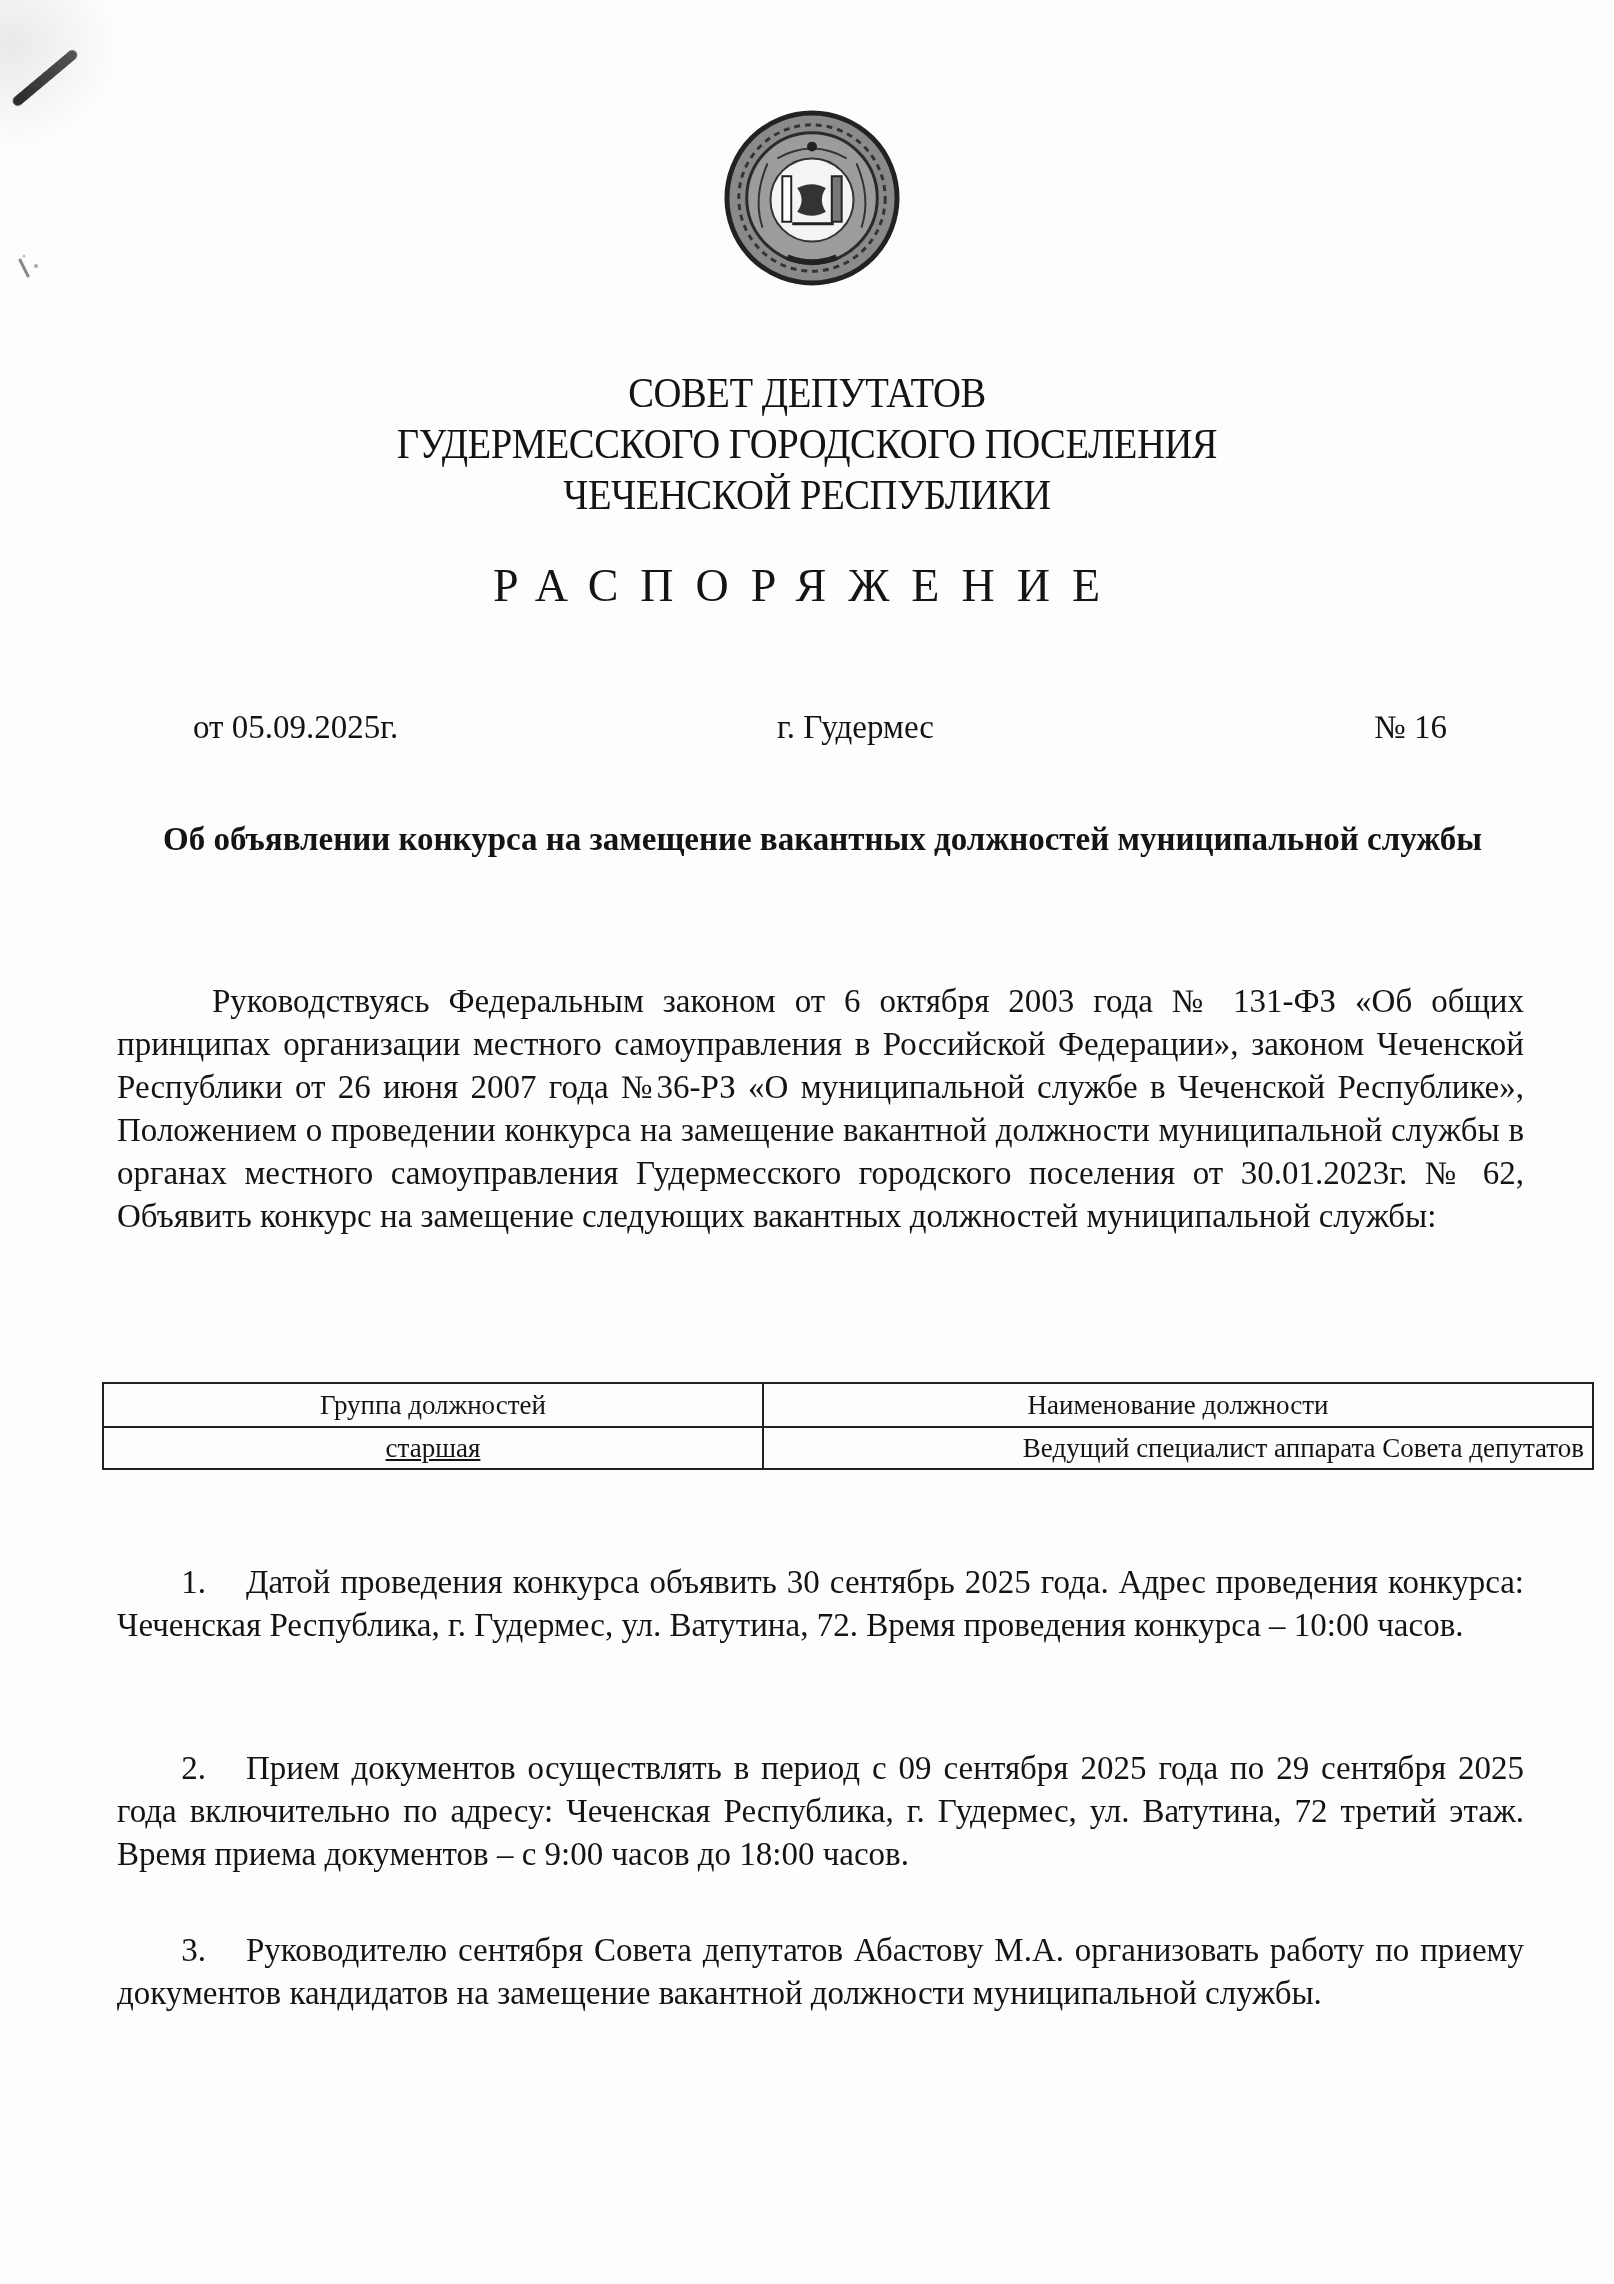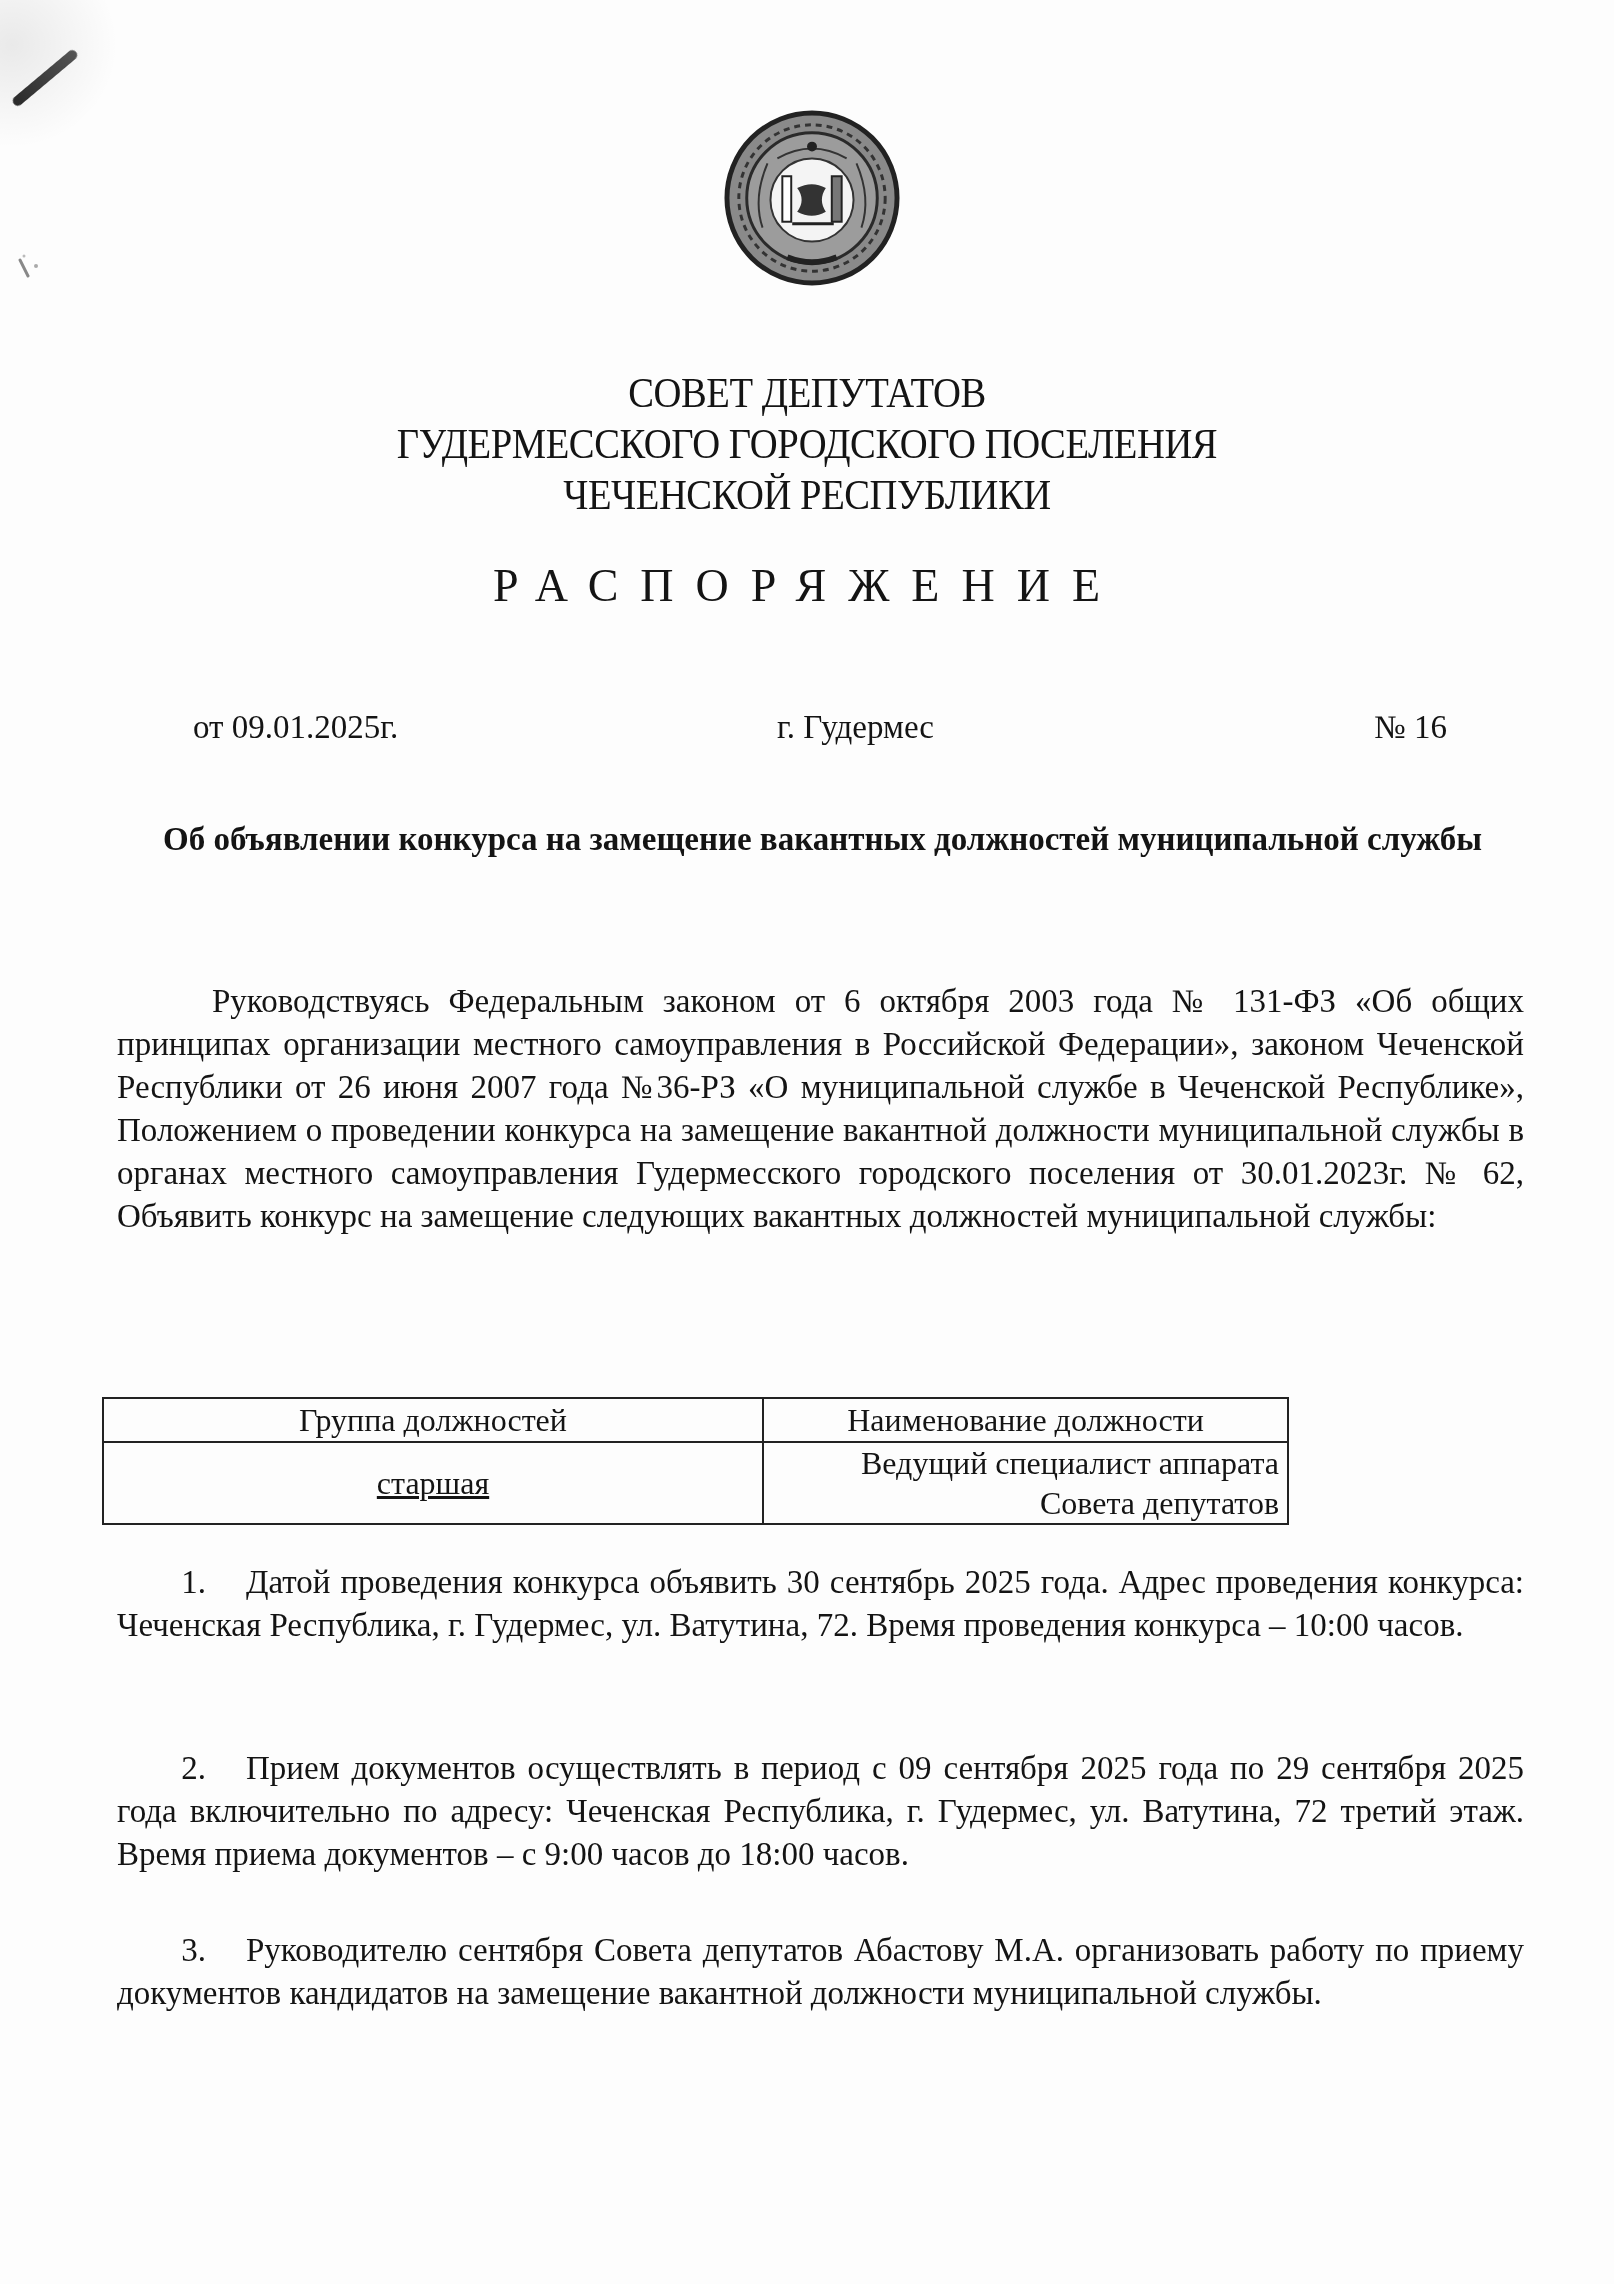--- a/index.html
+++ b/index.html
@@ -34,22 +34,22 @@
     .meta-row .num { position: absolute; right: 0; }
 
     .subject { position: absolute; left: 119px; right: 89px; top: 822px; text-align: center;
       font-weight: bold; font-size: 33px; line-height: 34px; }
 
     .para { position: absolute; left: 117px; right: 91px; font-size: 33px; line-height: 43px;
       text-align: justify; }
     .para .indent { display: inline-block; width: 95px; }
     .p-intro { top: 980px; }
 
-    table.positions { position: absolute; left: 102px; top: 1382px; width: 1187px;
-      border-collapse: collapse; font-size: 32px; margin-top: 15px; }
+    table.positions { position: absolute; left: 102px; top: 1382px; width: 1492px;
+      border-collapse: collapse; font-size: 27px; }
     table.positions th, table.positions td { border: 2px solid #222; font-weight: normal;
       padding: 0 8px; line-height: 40px; }
     table.positions th { text-align: center; height: 42px; }
     table.positions td.group { text-align: center; width: 642px; text-decoration: underline; }
     table.positions td.name { text-align: right; }
 
     .item { position: absolute; left: 117px; right: 91px; font-size: 33px; line-height: 43px; text-align: justify; }
     .item .num { display: inline-block; width: 89px; text-align: right; margin-right: 40px; }
     .item-1 { top: 1561px; }
     .item-2 { top: 1747px; }
@@ -86,21 +86,21 @@
 
 <div class="header">
   <div class="line">СОВЕТ ДЕПУТАТОВ</div>
   <div class="line">ГУДЕРМЕССКОГО ГОРОДСКОГО ПОСЕЛЕНИЯ</div>
   <div class="line">ЧЕЧЕНСКОЙ РЕСПУБЛИКИ</div>
 </div>
 
 <div class="doc-type">РАСПОРЯЖЕНИЕ</div>
 
 <div class="meta-row">
-  <span class="date">от 09.01.2025г.</span>
+  <span class="date">от 05.09.2025г.</span>
   <span class="city">г. Гудермес</span>
   <span class="num">№ 16</span>
 </div>
 
 <div class="subject">Об объявлении конкурса на замещение вакантных должностей муниципальной службы</div>
 
 <div class="para p-intro"><span class="indent"></span><span>Руководствуясь Федеральным законом от 6 октября 2003 года № 131-ФЗ «Об общих принципах организации местного самоуправления в Российской Федерации», законом Чеченской Республики от 26 июня 2007 года №36-РЗ «О муниципальной службе в Чеченской Республике», Положением о проведении конкурса на замещение вакантной должности муниципальной службы в органах местного самоуправления Гудермесского городского поселения от 30.01.2023г. № 62, Объявить конкурс на замещение следующих вакантных должностей муниципальной службы:</span></div>
 
 <table class="positions">
   <thead>

